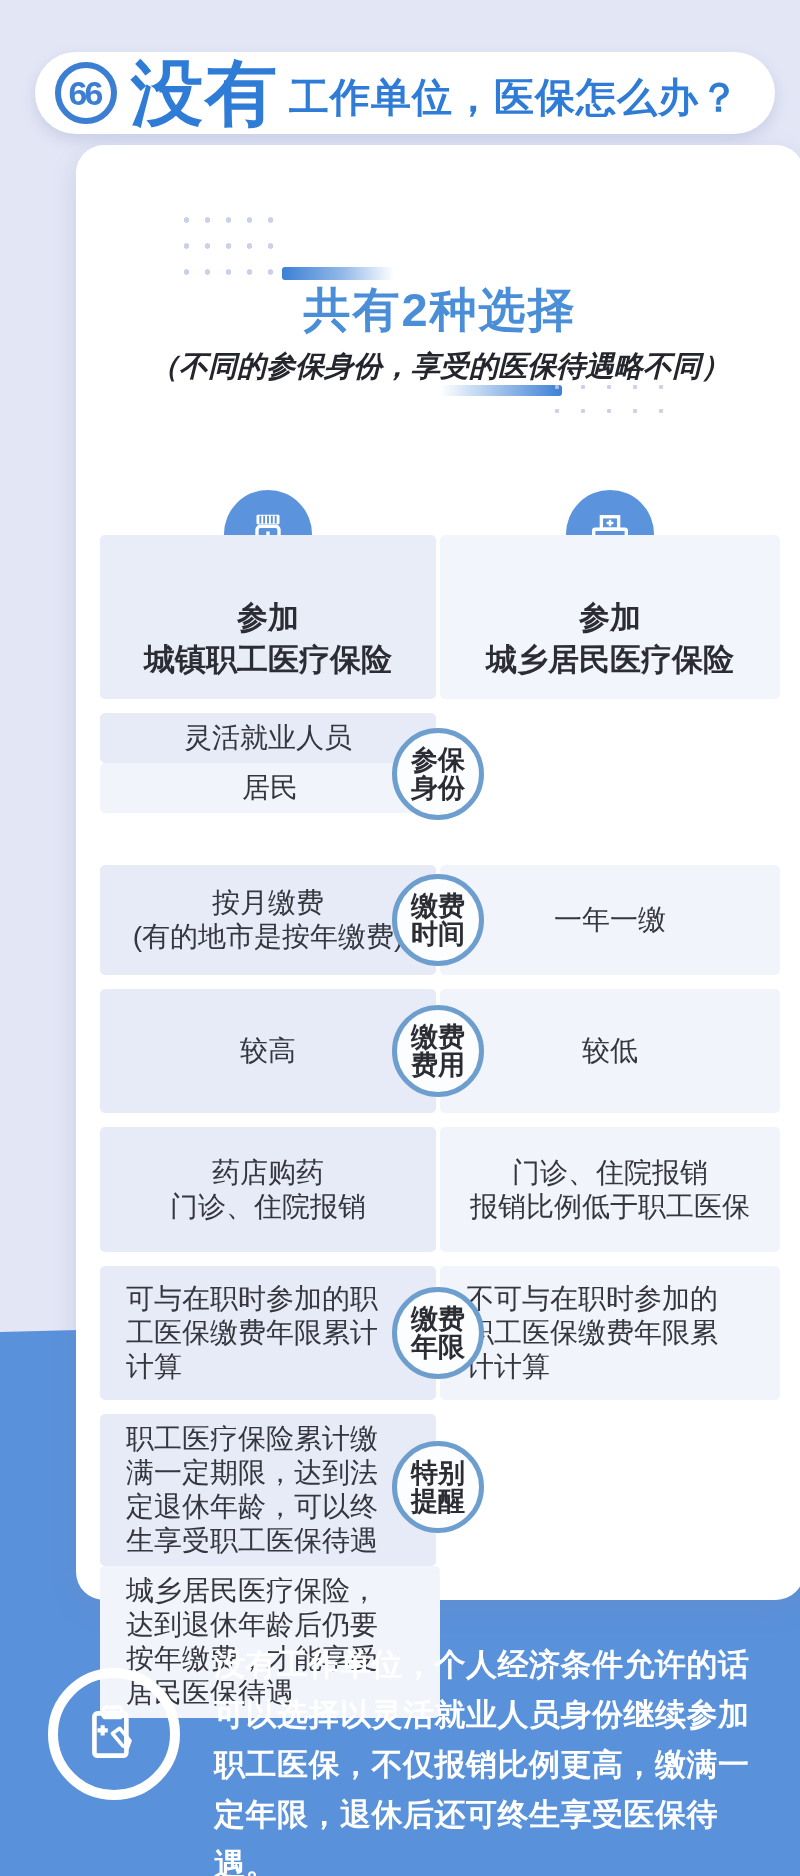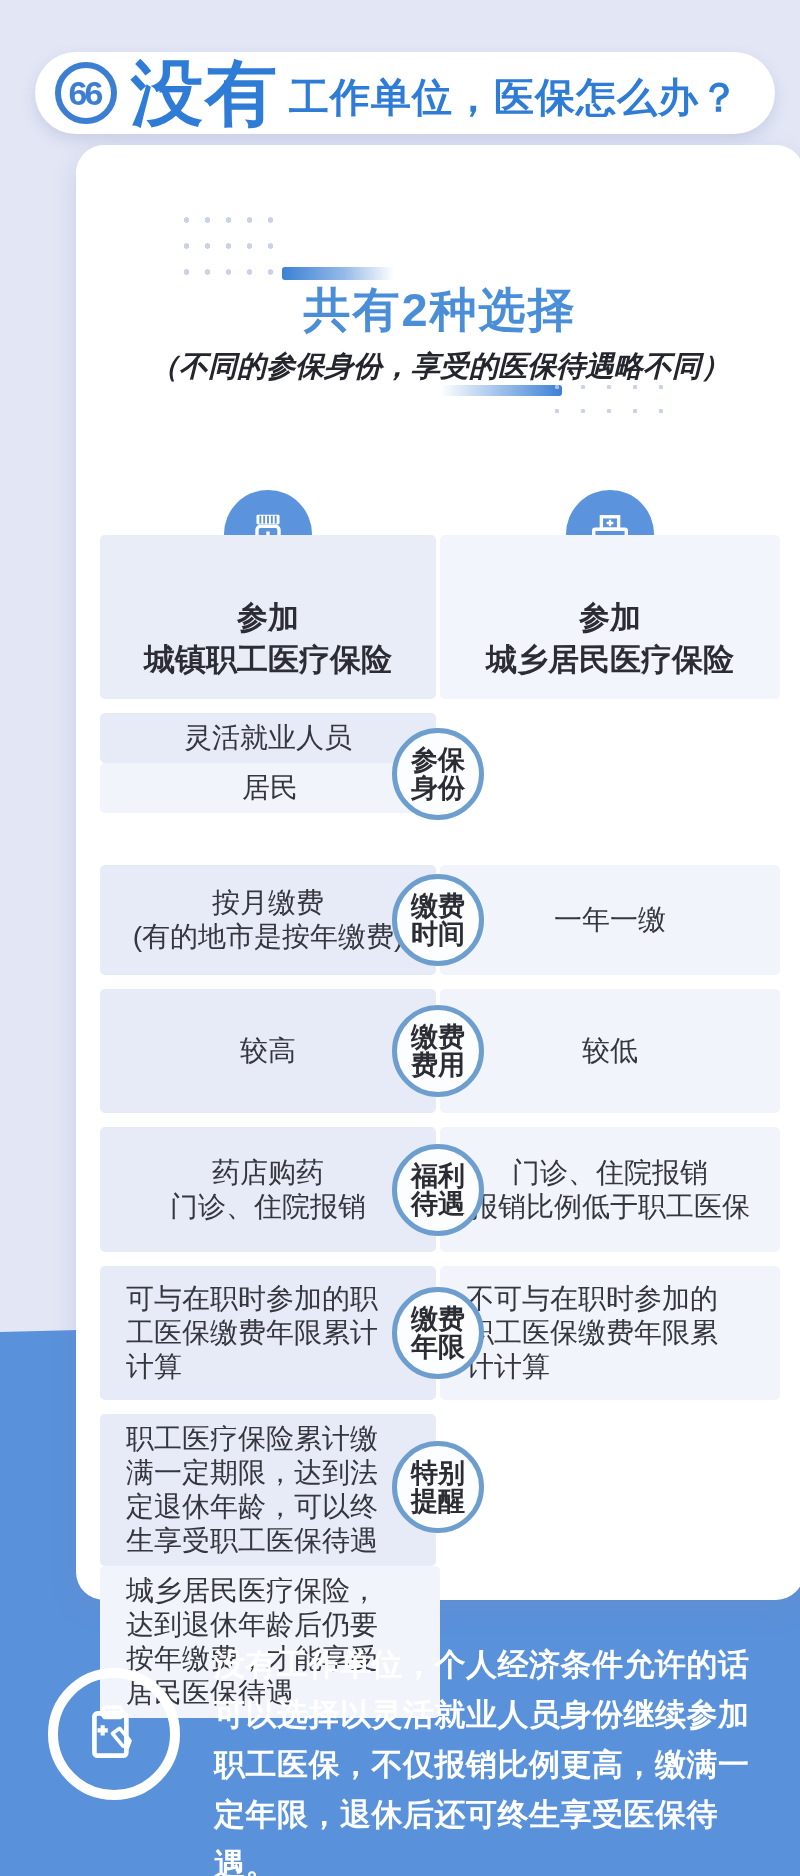--- a/index.html
+++ b/index.html
@@ -188,22 +188,20 @@
     <div class="cell right">较低</div>
     <div class="row-circle">缴费
 费用</div>
   </div>
 
   <div class="band row-4">
     <div class="cell left">药店购药
 门诊、住院报销</div>
     <div class="cell right">门诊、住院报销
 报销比例低于职工医保</div>
-    <div class="row-circle">福利
-待遇</div>
   </div>
 
   <div class="band row-5 align-left">
     <div class="cell left">可与在职时参加的职
 工医保缴费年限累计
 计算</div>
     <div class="cell right">不可与在职时参加的
 职工医保缴费年限累
 计计算</div>
     <div class="row-circle">缴费

